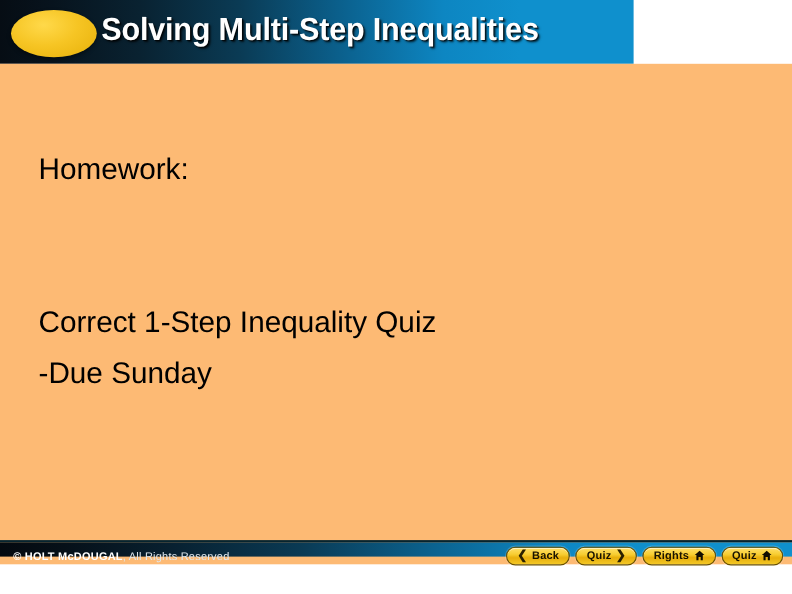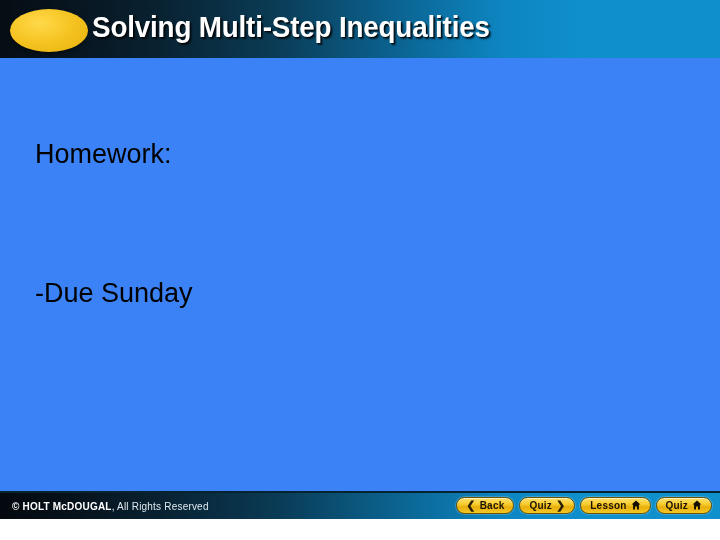--- a/index.html
+++ b/index.html
@@ -14,21 +14,21 @@
     font-family: "Liberation Sans", sans-serif;
     overflow: hidden;
     position: relative;
   }
 
   
   #slide-header {
     position: absolute;
     left: 0;
     top: 0;
-    width: 720px;
+    width: 576px;
     height: 58px;
     background: linear-gradient(to right,
         #060d14 0%,
         #07131d 8%,
         #092231 22%,
         #0a3b55 38%,
         #0b6391 55%,
         #0d86c2 70%,
         #0f90cd 82%,
         #0f90cd 100%);
@@ -59,21 +59,21 @@
     transform-origin: left center;
   }
 
   
   #slide-body {
     position: absolute;
     left: 0;
     top: 58px;
     width: 720px;
     height: 455px;
-    background: #3b82f6;
+    background: #fdba74;
   }
   .body-block {
     position: absolute;
     left: 35px;
   }
   #block-homework { top: 73px; }
   #block-quiz { top: 212px; }
   .body-line {
     color: #000000;
     font-family: "Liberation Sans", sans-serif;
@@ -82,21 +82,21 @@
     line-height: 46px;
     white-space: nowrap;
   }
 
   
   #slide-footer {
     position: absolute;
     left: 0;
     top: 491px;
     width: 720px;
-    height: 28px;
+    height: 15px;
     background: linear-gradient(to right,
         #04090f 0%,
         #061018 8%,
         #082131 22%,
         #0a3a54 38%,
         #0b6390 55%,
         #0d86c2 70%,
         #0f90cd 82%,
         #0f90cd 100%);
     border-top: 2px solid #06242f;
@@ -162,20 +162,21 @@
   <div id="slide-title">Solving Multi-Step Inequalities</div>
 </div>
 
 <div id="slide-body">
 
   <div class="body-block" id="block-homework">
     <div class="body-line">Homework:</div>
   </div>
 
   <div class="body-block" id="block-quiz">
+    <div class="body-line">Correct 1-Step Inequality Quiz</div>
     <div class="body-line">-Due Sunday</div>
   </div>
 
 </div>
 
 <div id="slide-footer">
 
   <div id="copyright">
     <span class="brand">© HOLT McDOUGAL</span><span>, All Rights Reserved</span>
   </div>
@@ -186,21 +187,21 @@
       <span class="glyph">❮</span>
       <span>Back</span>
     </div>
 
     <div class="nav-btn">
       <span>Quiz</span>
       <span class="glyph">❯</span>
     </div>
 
     <div class="nav-btn">
-      <span>Lesson</span>
+      <span>Rights</span>
       <span class="home-glyph">
         <svg width="10" height="10" viewBox="0 0 10 10" aria-hidden="true">
           <path d="M5 0.6 L9.4 4.6 L7.9 4.6 L7.9 9.4 L6.0 9.4 L6.0 6.4 L4.0 6.4 L4.0 9.4 L2.1 9.4 L2.1 4.6 L0.6 4.6 Z" fill="#120d00"></path>
         </svg>
       </span>
     </div>
 
     <div class="nav-btn">
       <span>Quiz</span>
       <span class="home-glyph">

